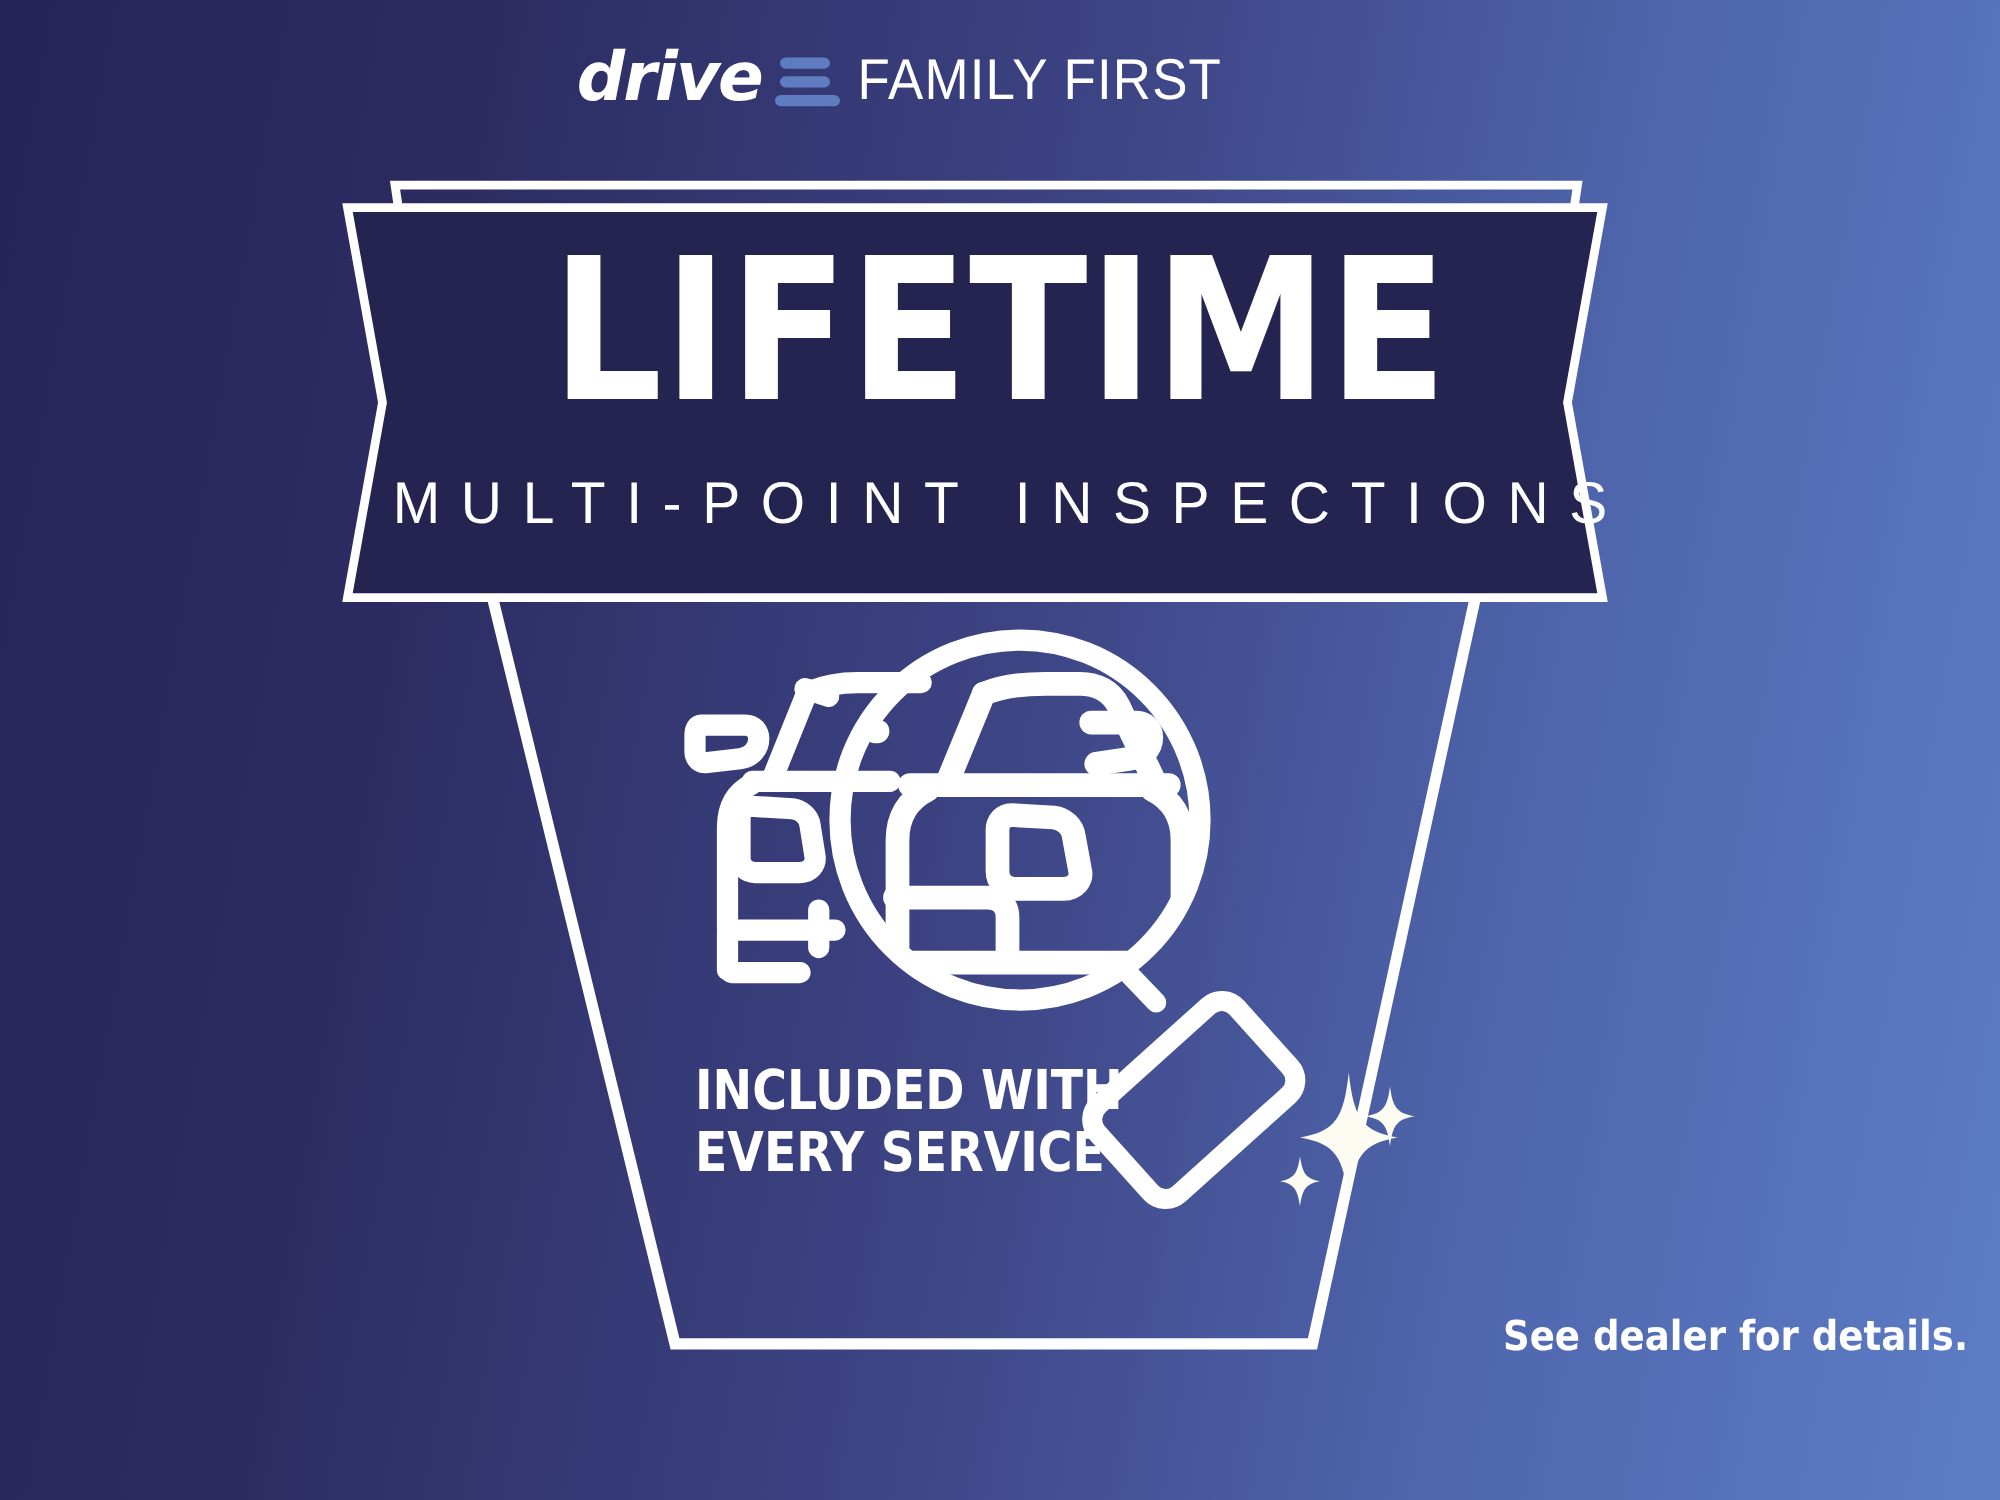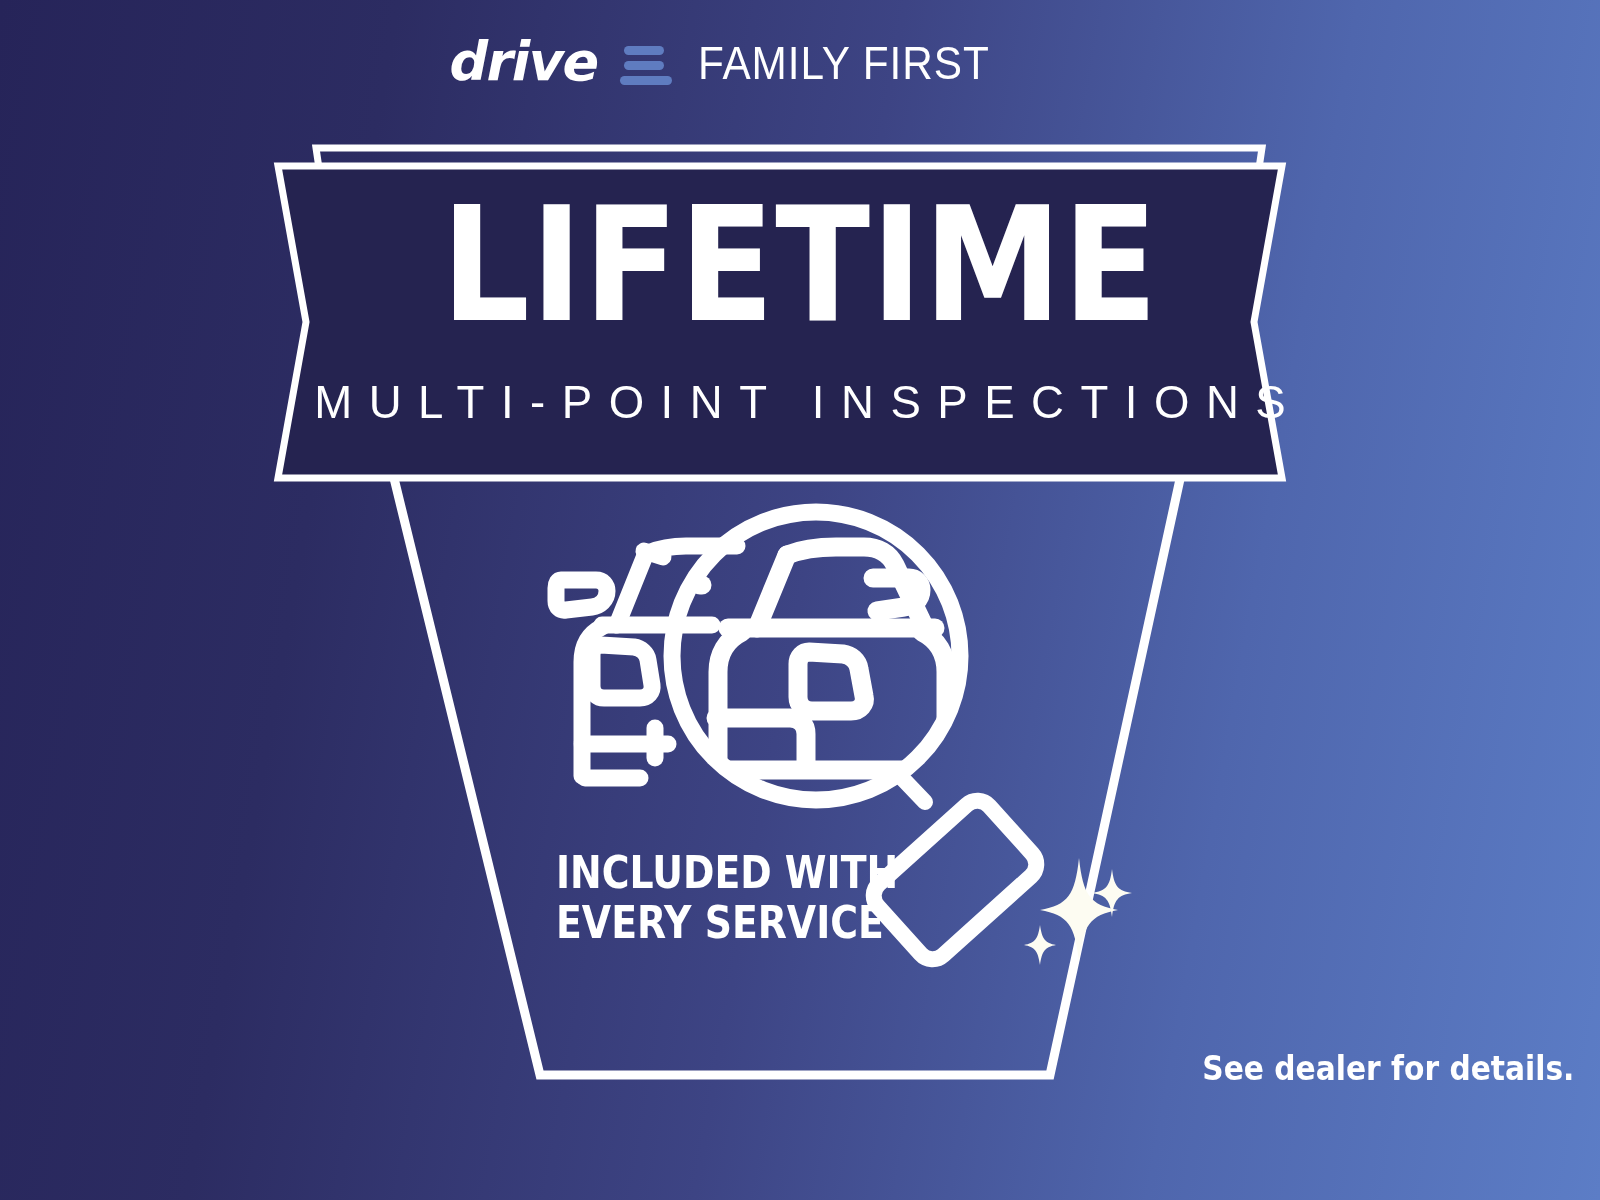--- a/index.html
+++ b/index.html
@@ -29,21 +29,21 @@
   
   #brand-lockup {
     position: absolute;
     left: 0;
     top: 28px;
     width: 1464px;
     height: 70px;
     display: flex;
     align-items: center;
     justify-content: center;
-    gap: 12px;
+    gap: 0px;
   }
   #brand-drive {
     color: #ffffff;
     font-family: "DejaVu Sans", sans-serif;
     font-weight: bold;
     font-style: italic;
     font-size: 54px;
     letter-spacing: -1.5px;
     line-height: 1;
     transform: translateY(-1px);

